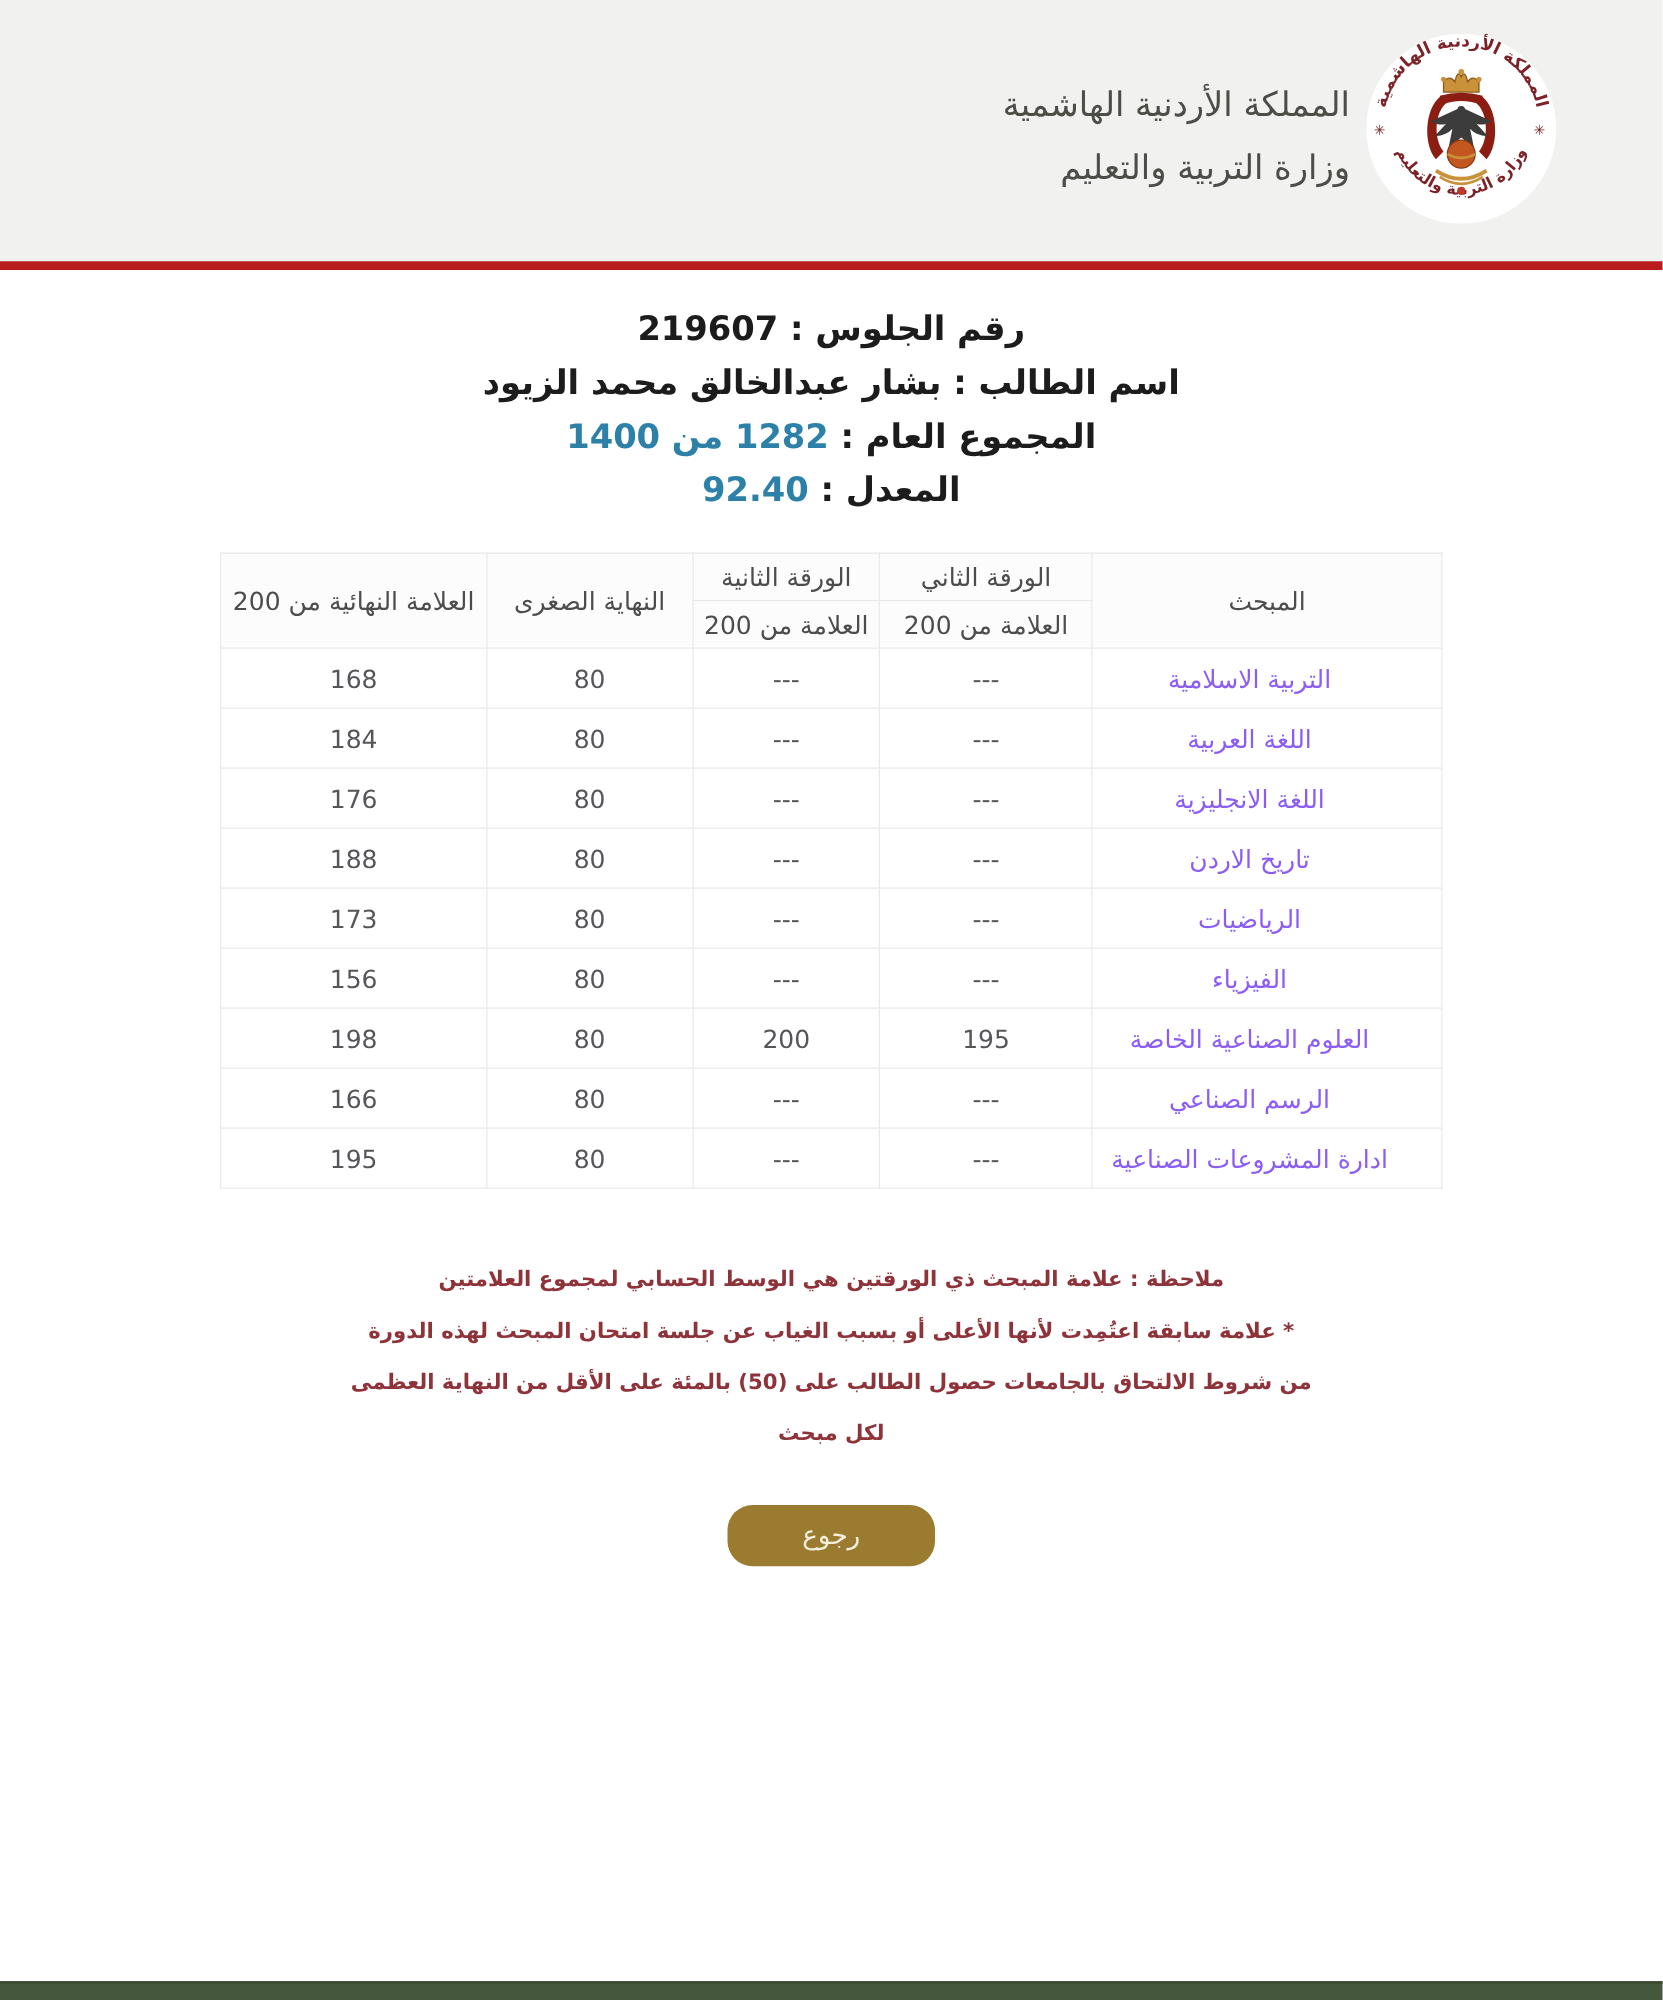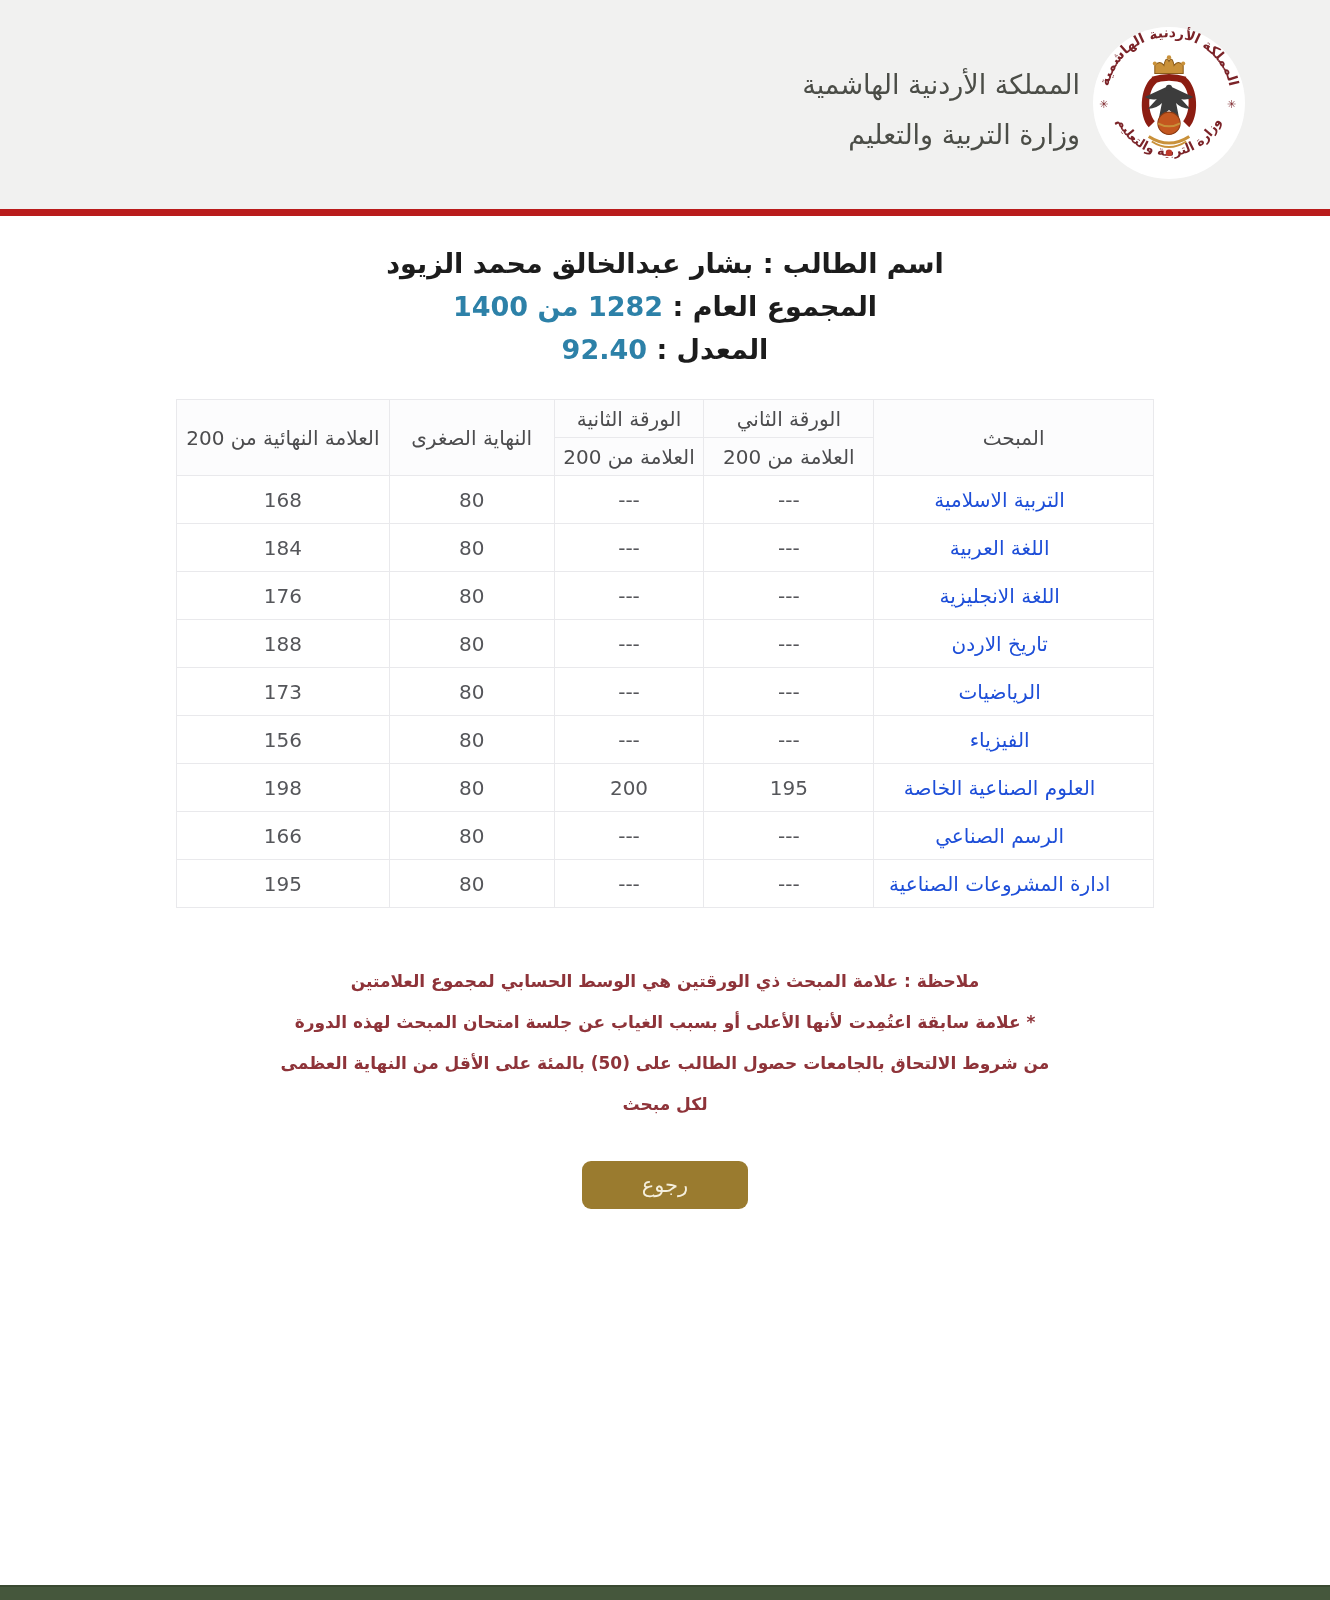--- a/index.html
+++ b/index.html
@@ -72,21 +72,21 @@
   table.results thead th {
     color: #4c4c4e;
     background: #fcfcfd;
     height: 38px;
     font-size: 20px;
   }
   table.results tbody tr { height: 48px; }
   td.subject-cell, th.subject-head {
     text-align: right;
     padding-right: 28px;
-    color: #1d4ed8;
+    color: #8b5cf6;
   }
   th.subject-head { text-align: center; padding-right: 0; }
   .col-subject { width: 280px; }
   .col-p1 { width: 170px; }
   .col-p2 { width: 150px; }
   .col-min { width: 165px; }
   .col-final { width: 213px; }
 
   
   .note-block {
@@ -97,22 +97,22 @@
     line-height: 41px;
   }
 
   
   .btn-row { margin-top: 36px; }
   .back-button {
     display: inline-block;
     background: #9a7b2f;
     color: #f5efdd;
     border: none;
-    border-radius: 9px;
-    font-family: Liberation Sans, sans-serif;
+    border-radius: 20px;
+    font-family: Liberation Serif, serif;
     font-size: 21px;
     padding: 12px 60px;
     cursor: pointer;
   }
 
   
   .footer-bar {
     position: absolute; bottom: 0; left: 0;
     width: 100%; height: 15px;
     background: #45573c;
@@ -170,20 +170,21 @@
           <circle cx="75" cy="124" r="3.2" fill="#c03a2b"></circle>
         </g>
       </svg>
     </div>
   </header>
 
   <main class="main-col">
 
 
     <div class="student-info">
+      <div><span>رقم الجلوس : </span><span>219607</span></div>
       <div><span>اسم الطالب : </span><span>بشار عبدالخالق محمد الزيود</span></div>
       <div><span>المجموع العام : </span><span class="val-accent">1282 من 1400</span></div>
       <div><span>المعدل : </span><span class="val-accent">92.40</span></div>
     </div>
 
     <table class="results">
       <colgroup>
         <col class="col-subject">
           <col class="col-p1">
           <col class="col-p2">

